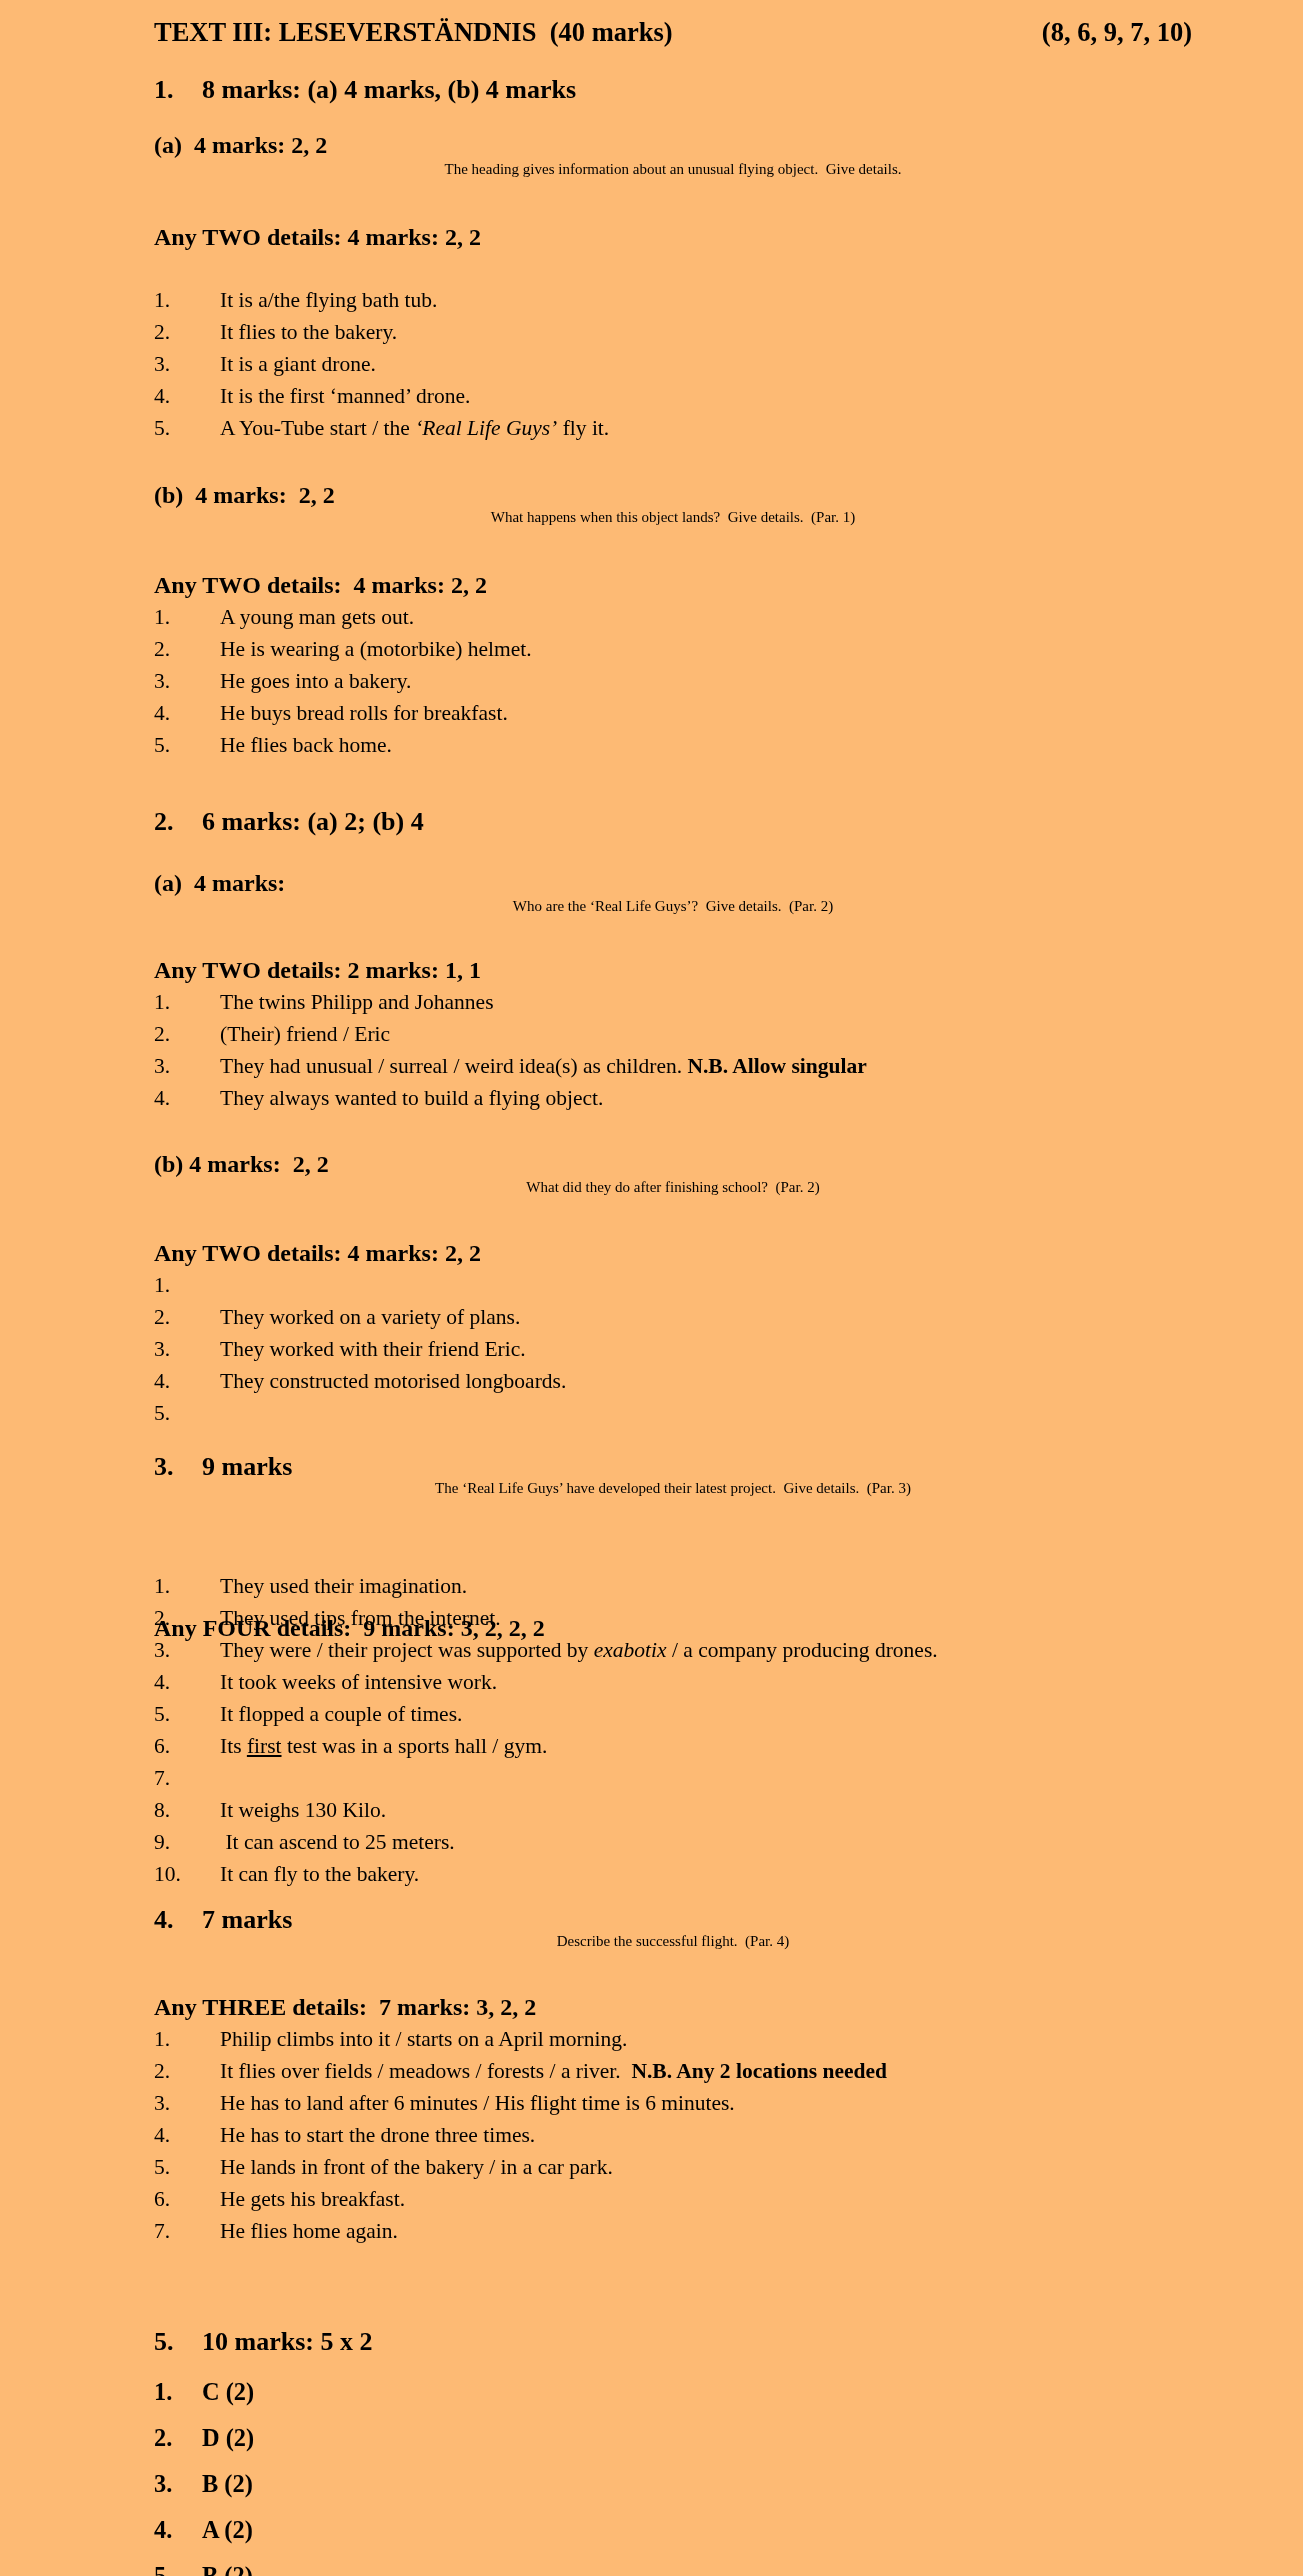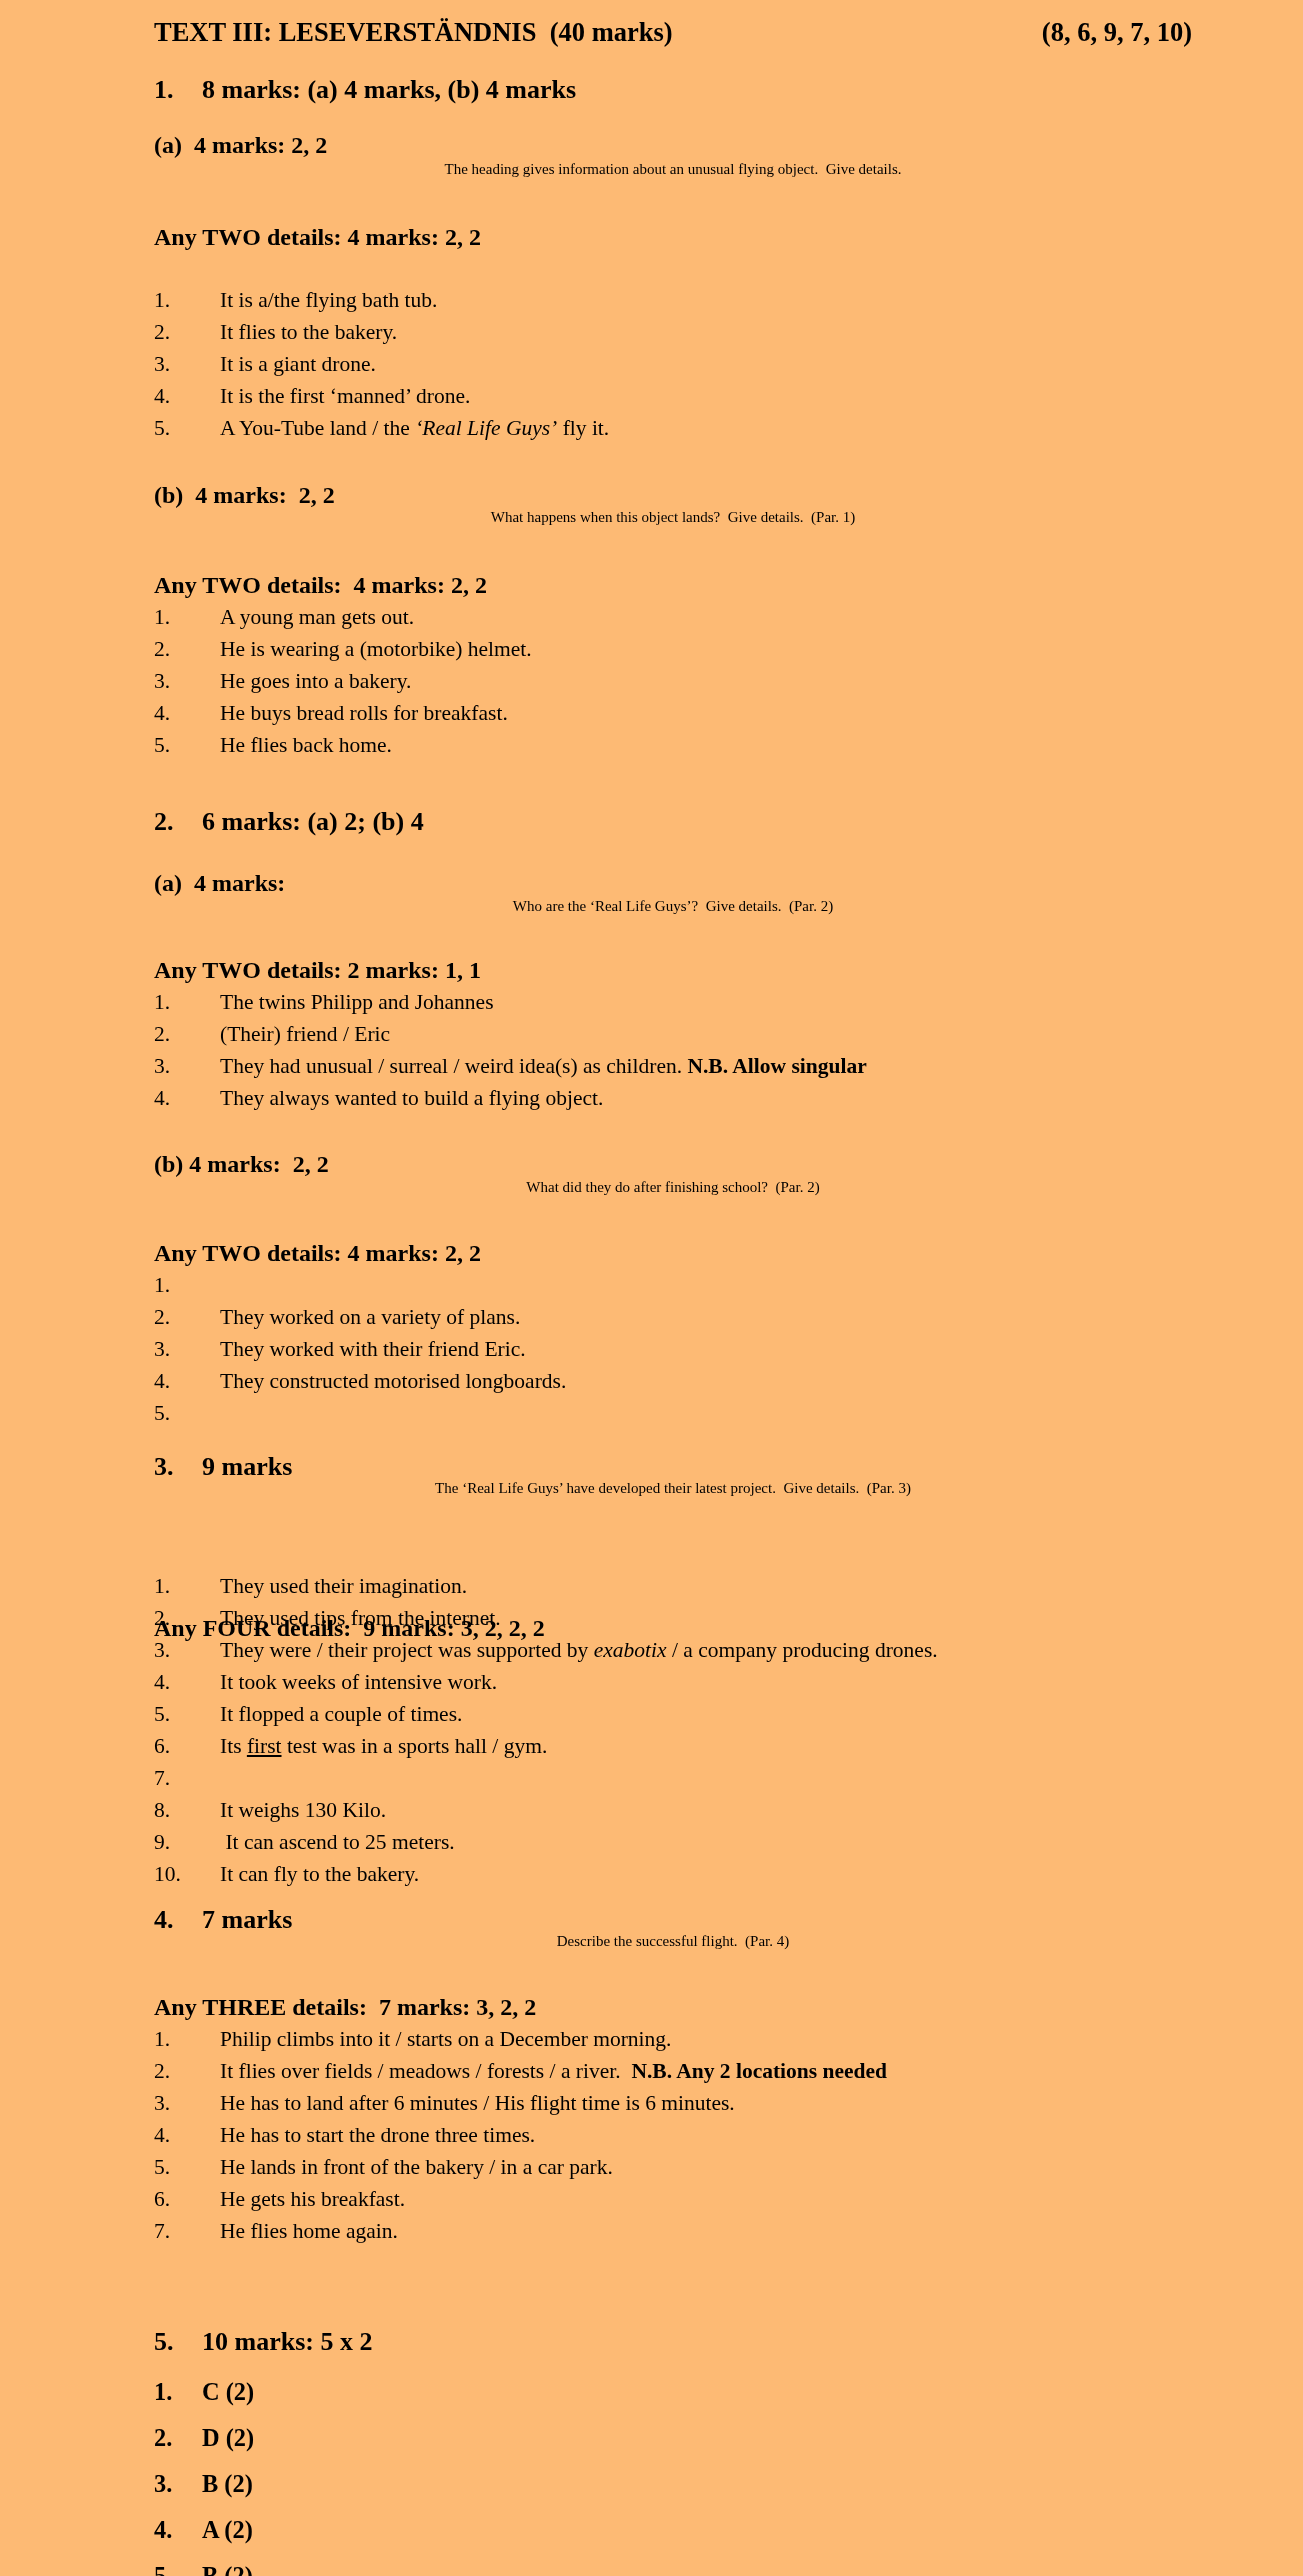--- a/index.html
+++ b/index.html
@@ -96,21 +96,21 @@
           <span class="txt"><span>It is a giant drone.</span><span></span><i></i><b></b><span class="ul"></span><sup></sup><span></span></span>
         </div>
 
         <div class="li">
           <span class="num">4.</span>
           <span class="txt"><span>It is the first ‘manned’ drone.</span><span></span><i></i><b></b><span class="ul"></span><sup></sup><span></span></span>
         </div>
 
         <div class="li">
           <span class="num">5.</span>
-          <span class="txt"><span></span><span>A You-Tube land / the </span><i>‘Real Life Guys’</i><b></b><span class="ul"></span><sup></sup><span> fly it.</span></span>
+          <span class="txt"><span></span><span>A You-Tube start / the </span><i>‘Real Life Guys’</i><b></b><span class="ul"></span><sup></sup><span> fly it.</span></span>
         </div>
       </div>
 
     <div class="block sub" style="top:482px">(b)  4 marks:  2, 2</div>
     <div class="block prompt" style="top:509px">What happens when this object lands?  Give details.  (Par. 1)</div>
     <div class="block sub" style="top:572px">Any TWO details:  4 marks: 2, 2</div>
     <div class="block list" style="top:601px">
 
         <div class="li">
           <span class="num">1.</span>
@@ -259,21 +259,21 @@
     <div class="block qh" style="top:1905px">
       <span class="qnum">4.</span>
       <span>7 marks</span>
     </div>
     <div class="block prompt" style="top:1933px">Describe the successful flight.  (Par. 4)</div>
     <div class="block sub" style="top:1994px">Any THREE details:  7 marks: 3, 2, 2</div>
     <div class="block list" style="top:2023px">
 
         <div class="li">
           <span class="num">1.</span>
-          <span class="txt"><span>Philip climbs into it / starts on a December morning.</span><span></span><i></i><b></b><span class="ul"></span><sup></sup><span></span></span>
+          <span class="txt"><span>Philip climbs into it / starts on a April morning.</span><span></span><i></i><b></b><span class="ul"></span><sup></sup><span></span></span>
         </div>
 
         <div class="li">
           <span class="num">2.</span>
           <span class="txt"><span></span><span>It flies over fields / meadows / forests / a river.  </span><i></i><b>N.B. Any 2 locations needed</b><span class="ul"></span><sup></sup><span></span></span>
         </div>
 
         <div class="li">
           <span class="num">3.</span>
           <span class="txt"><span>He has to land after 6 minutes / His flight time is 6 minutes.</span><span></span><i></i><b></b><span class="ul"></span><sup></sup><span></span></span>

